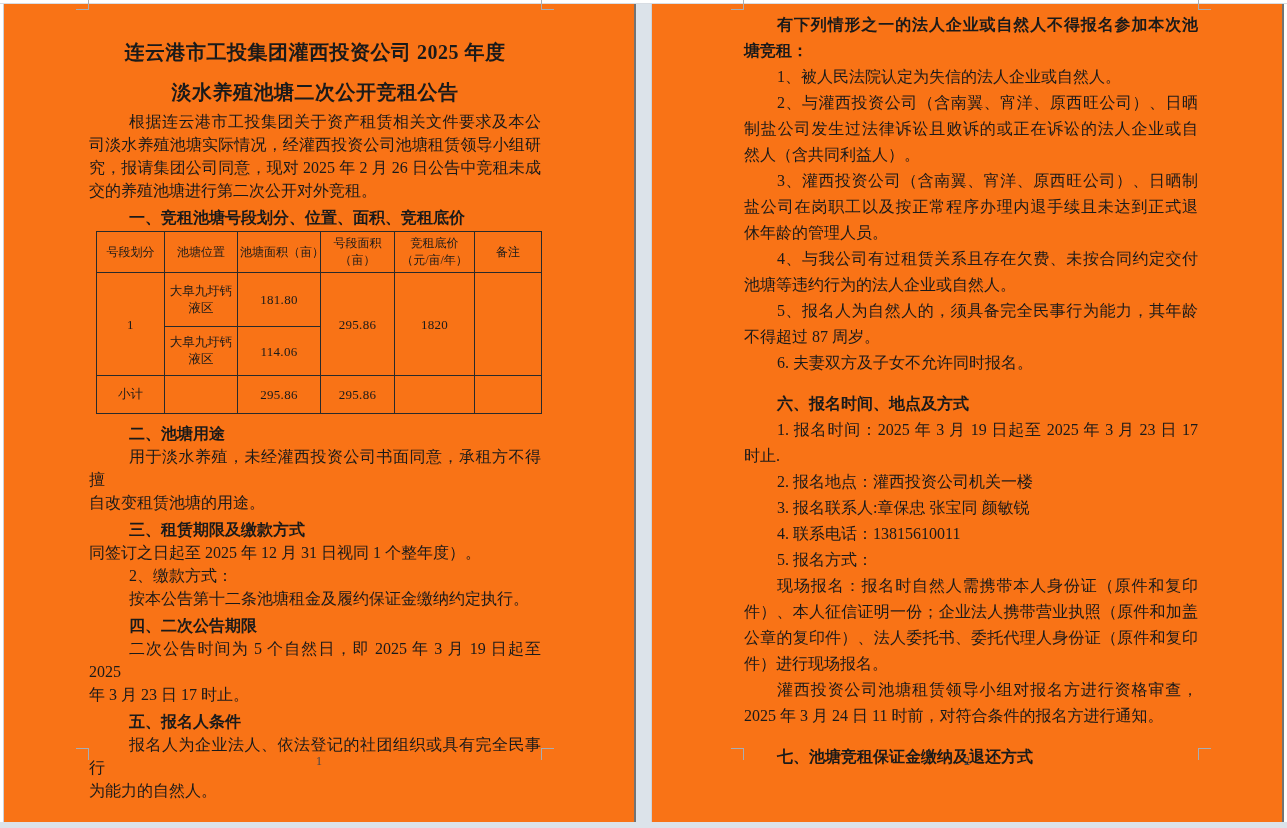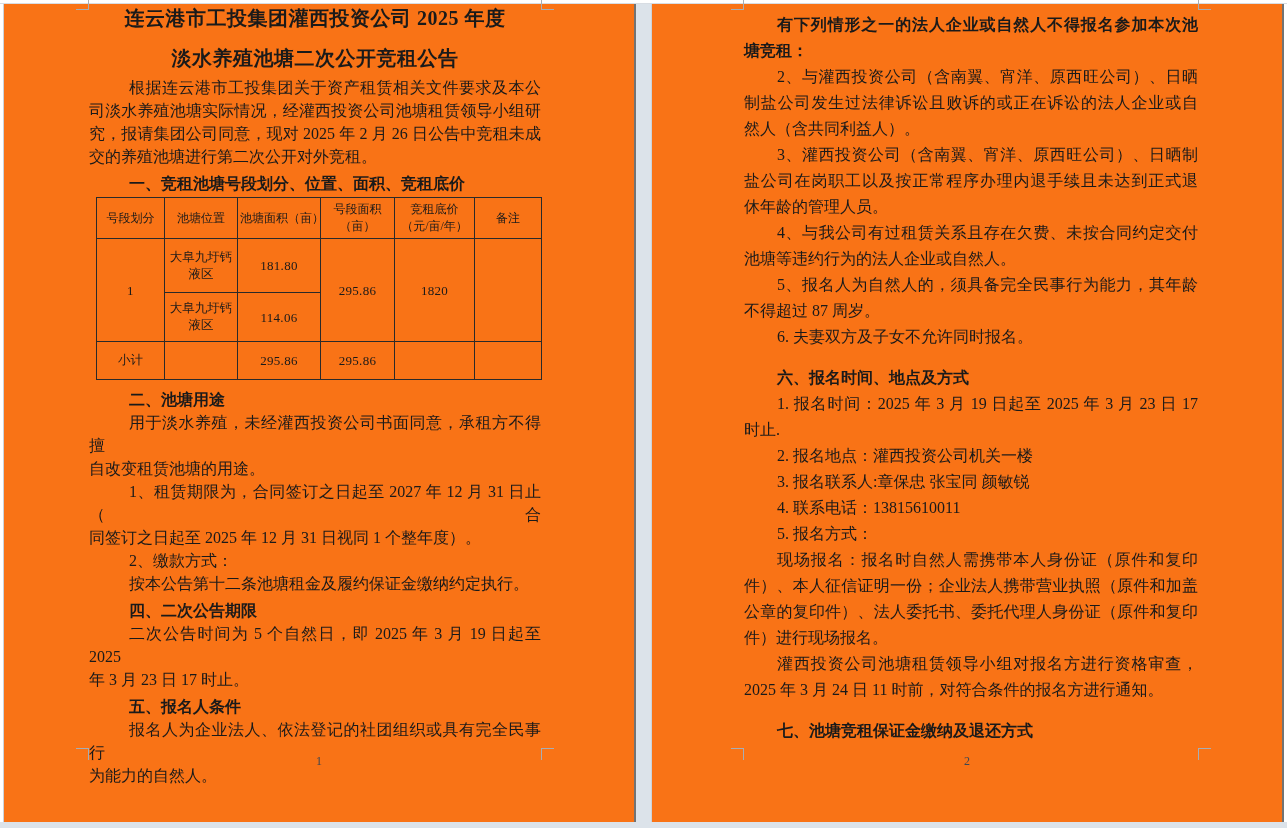--- a/index.html
+++ b/index.html
@@ -16,21 +16,21 @@
     position:absolute; top:4px; height:818px; background:#f97316;
     border-left:1px solid #ccd3da; border-right:2px solid #737373;
   }
   #page1 { left:3px;   width:633px; }
   #page2 { left:651px; width:633px; }
 
   .textcol { position:absolute; top:0; font-size:16px; color:#1a1a1a; }
   #page1 .textcol { left:85px; width:452px; line-height:23px; }
   #page2 .textcol { left:92px; width:454px; line-height:26px; padding-top:8px; }
 
-  .ttl { text-align:center; font-weight:bold; font-size:20px; line-height:28px; letter-spacing:0.5px; }
+  .ttl { margin-top:34px; text-align:center; font-weight:bold; font-size:20px; line-height:28px; letter-spacing:0.5px; }
   .introblock { margin-top:4px; }
   .ind { text-indent:40px; }
   #page2 .ind { text-indent:33px; }
   .f { text-align:justify; text-align-last:justify; }
   .h { font-weight:bold; margin-top:4px; text-indent:40px; }
   #page2 .h { margin-top:15px; text-indent:33px; }
   .b { font-weight:bold; }
 
   table.ptable {
     border-collapse:collapse; table-layout:fixed; width:445px;
@@ -124,21 +124,21 @@
           <td class="num">295.86</td>
           <td></td>
           <td></td>
         </tr>
       </tbody>
         </table>
 
       <div class="h">二、池塘用途</div>
       <div class="ind f">用于淡水养殖，未经灌西投资公司书面同意，承租方不得擅</div>
       <div>自改变租赁池塘的用途。</div>
-      <div class="ind f">1、租赁期限为，合同签订之日起至 2027 年 12 月 31 日止（合</div>
+      <div class="h">三、租赁期限及缴款方式</div>
       <div>同签订之日起至 2025 年 12 月 31 日视同 1 个整年度）。</div>
       <div class="ind">2、缴款方式：</div>
       <div class="ind">按本公告第十二条池塘租金及履约保证金缴纳约定执行。</div>
       <div class="h">四、二次公告期限</div>
       <div class="ind f">二次公告时间为 5 个自然日，即 2025 年 3 月 19 日起至 2025</div>
       <div>年 3 月 23 日 17 时止。</div>
       <div class="h">五、报名人条件</div>
       <div class="ind f">报名人为企业法人、依法登记的社团组织或具有完全民事行</div>
       <div>为能力的自然人。</div>
     </div>
@@ -148,20 +148,21 @@
 
   <div class="page" id="page2">
     <div class="cm cm-tl" style="left:79px;top:-6px;"></div>
     <div class="cm cm-tr" style="left:546px;top:-6px;"></div>
     <div class="cm cm-bl" style="left:79px;top:744px;"></div>
     <div class="cm cm-br" style="left:546px;top:744px;"></div>
 
     <div class="textcol">
       <div class="b ind f">有下列情形之一的法人企业或自然人不得报名参加本次池</div>
       <div class="b">塘竞租：</div>
+      <div class="ind">1、被人民法院认定为失信的法人企业或自然人。</div>
       <div class="ind f">2、与灌西投资公司（含南翼、宵洋、原西旺公司）、日晒</div>
       <div class="f">制盐公司发生过法律诉讼且败诉的或正在诉讼的法人企业或自</div>
       <div>然人（含共同利益人）。</div>
       <div class="ind f">3、灌西投资公司（含南翼、宵洋、原西旺公司）、日晒制</div>
       <div class="f">盐公司在岗职工以及按正常程序办理内退手续且未达到正式退</div>
       <div>休年龄的管理人员。</div>
       <div class="ind f">4、与我公司有过租赁关系且存在欠费、未按合同约定交付</div>
       <div>池塘等违约行为的法人企业或自然人。</div>
       <div class="ind f">5、报名人为自然人的，须具备完全民事行为能力，其年龄</div>
       <div>不得超过 87 周岁。</div>

